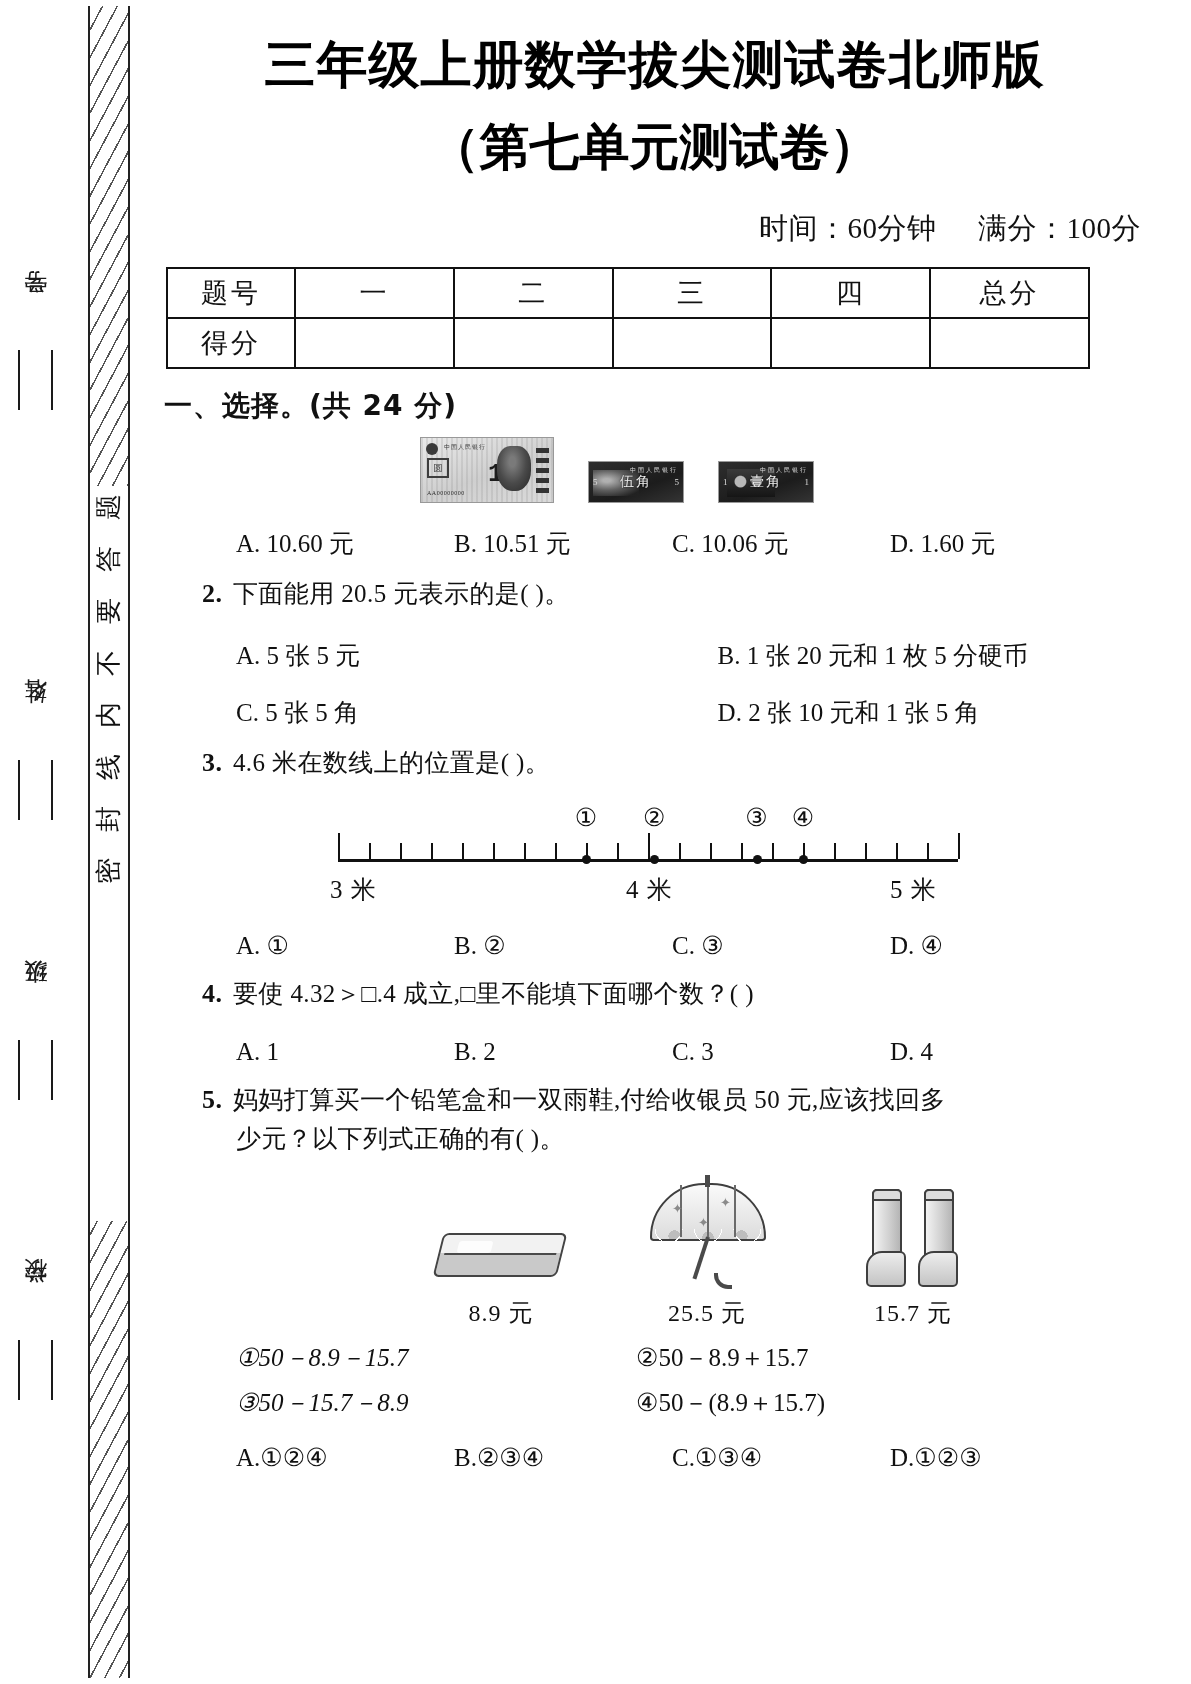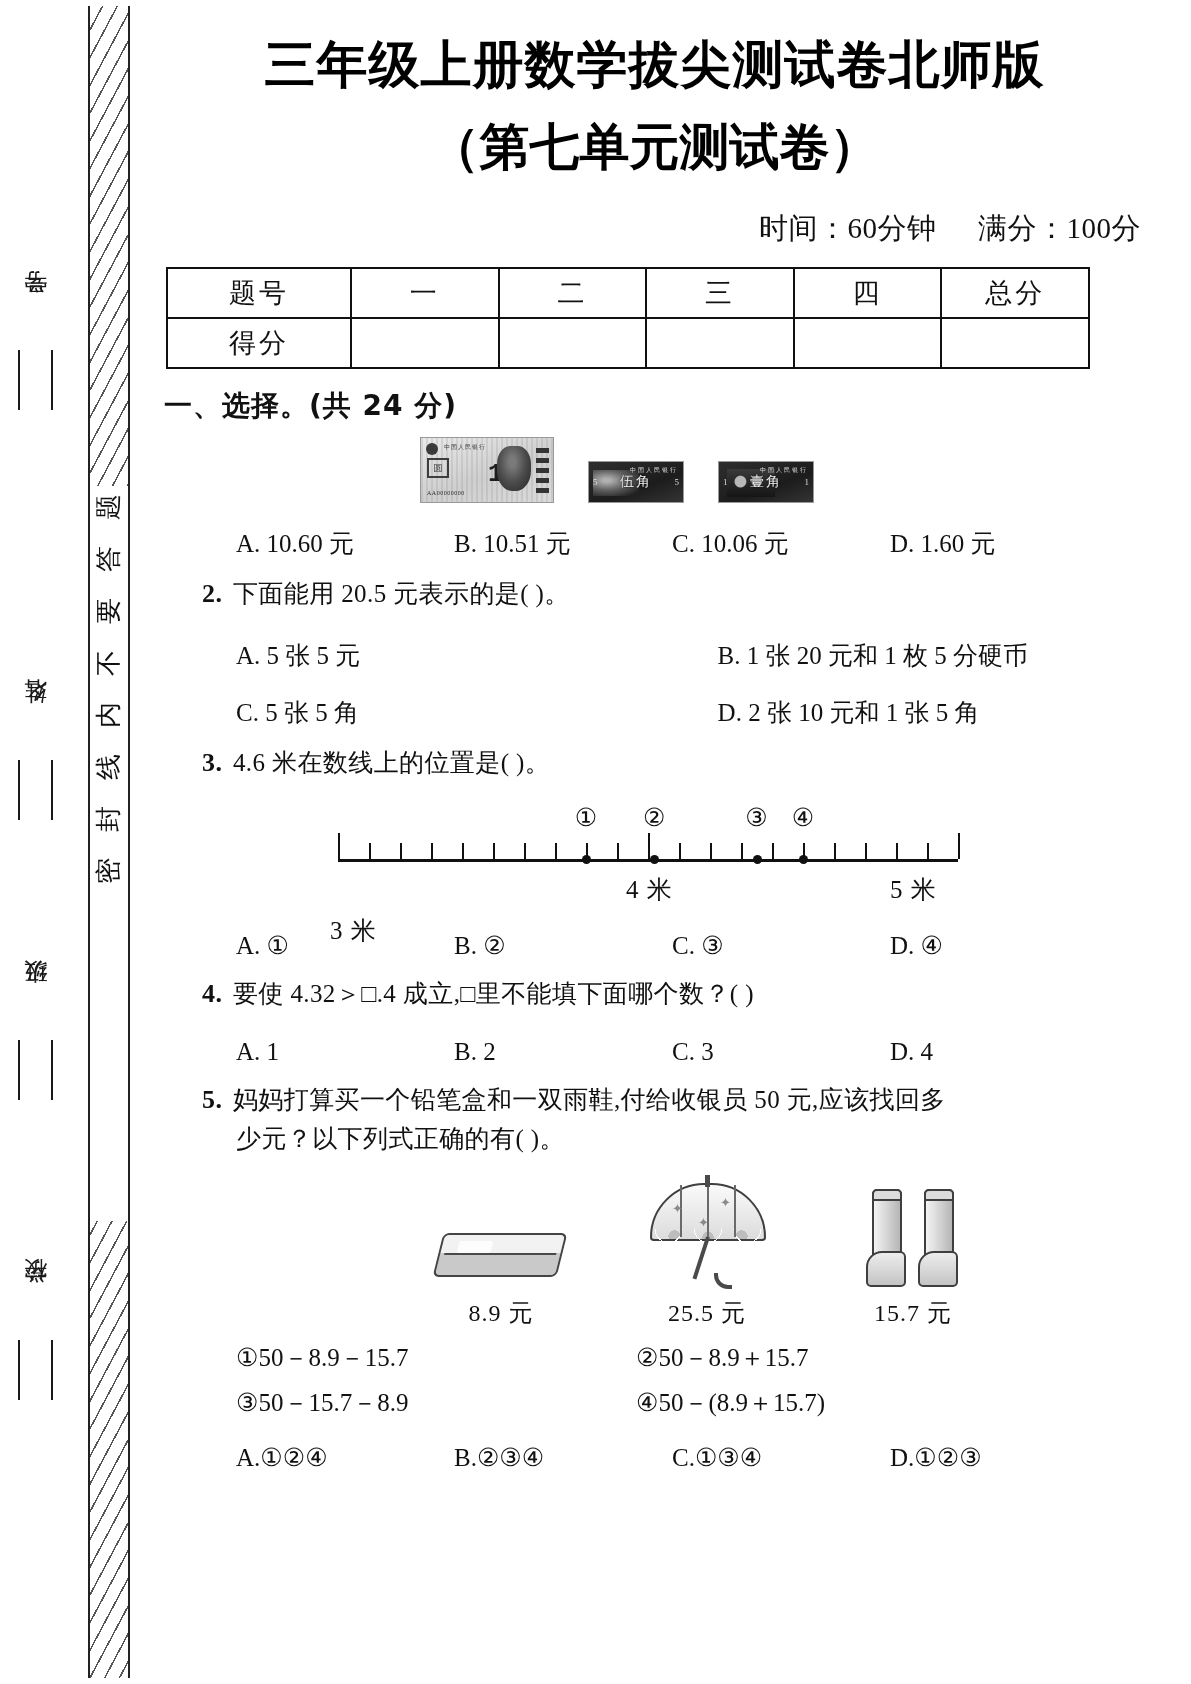--- a/index.html
+++ b/index.html
@@ -118,21 +118,21 @@
     border-collapse: collapse;
     table-layout: fixed;
   }
   table.score-table td {
     border: 2px solid #111;
     height: 50px;
     text-align: center;
     font-size: 27px;
     letter-spacing: 3px;
   }
-  table.score-table td.first { width: 184px; }
+  table.score-table td.first { width: 128px; }
 
   .sec-head {
     font-size: 28px;
     font-weight: bold;
     margin: 18px 0 4px 6px;
     letter-spacing: 1px;
     font-family: "DejaVu Sans", sans-serif;
   }
 
   .q {
@@ -385,21 +385,21 @@
     border-radius: 16px 6px 5px 5px;
   }
   .boot.left { left: 0; }
   .boot.right { left: 52px; }
 
   .expr-row {
     display: flex;
     margin: 12px 0 0 78px;
     font-size: 25px;
   }
-  .expr-row > div:first-child { width: 400px; }
+  .expr-row > div:first-child { width: 400px; font-style: italic; }
 </style>
 </head>
 <body>
 
 <div class="seal-area">
   <div class="seal-labels">
     <div class="seal-label" style="top:210px;height:200px;">
       <span class="seal-rule-top" style="height:60px;"></span>
       <span class="txt">学号</span>
       <span class="seal-rule-bot" style="height:60px;"></span>
@@ -551,21 +551,21 @@
     <div id="numline-marks">
         <div class="dot" style="left: 244px;"></div>
         <div class="circ-lbl" style="left: 248px;">①</div>
         <div class="dot" style="left: 312.2px;"></div>
         <div class="circ-lbl" style="left: 316.2px;">②</div>
         <div class="dot" style="left: 414.5px;"></div>
         <div class="circ-lbl" style="left: 418.5px;">③</div>
         <div class="dot" style="left: 461px;"></div>
         <div class="circ-lbl" style="left: 465px;">④</div>
       </div>
-    <div class="axis-lbl" style="left:-8px;margin-top:41px;">3 米</div>
+    <div class="axis-lbl" style="left:-8px;">3 米</div>
     <div class="axis-lbl" style="left:288px;">4 米</div>
     <div class="axis-lbl" style="left:552px;">5 米</div>
   </div>
 
   <div class="opts-row four">
     <div>A. ①</div>
     <div>B. ②</div>
     <div>C. ③</div>
     <div>D. ④</div>
   </div>

